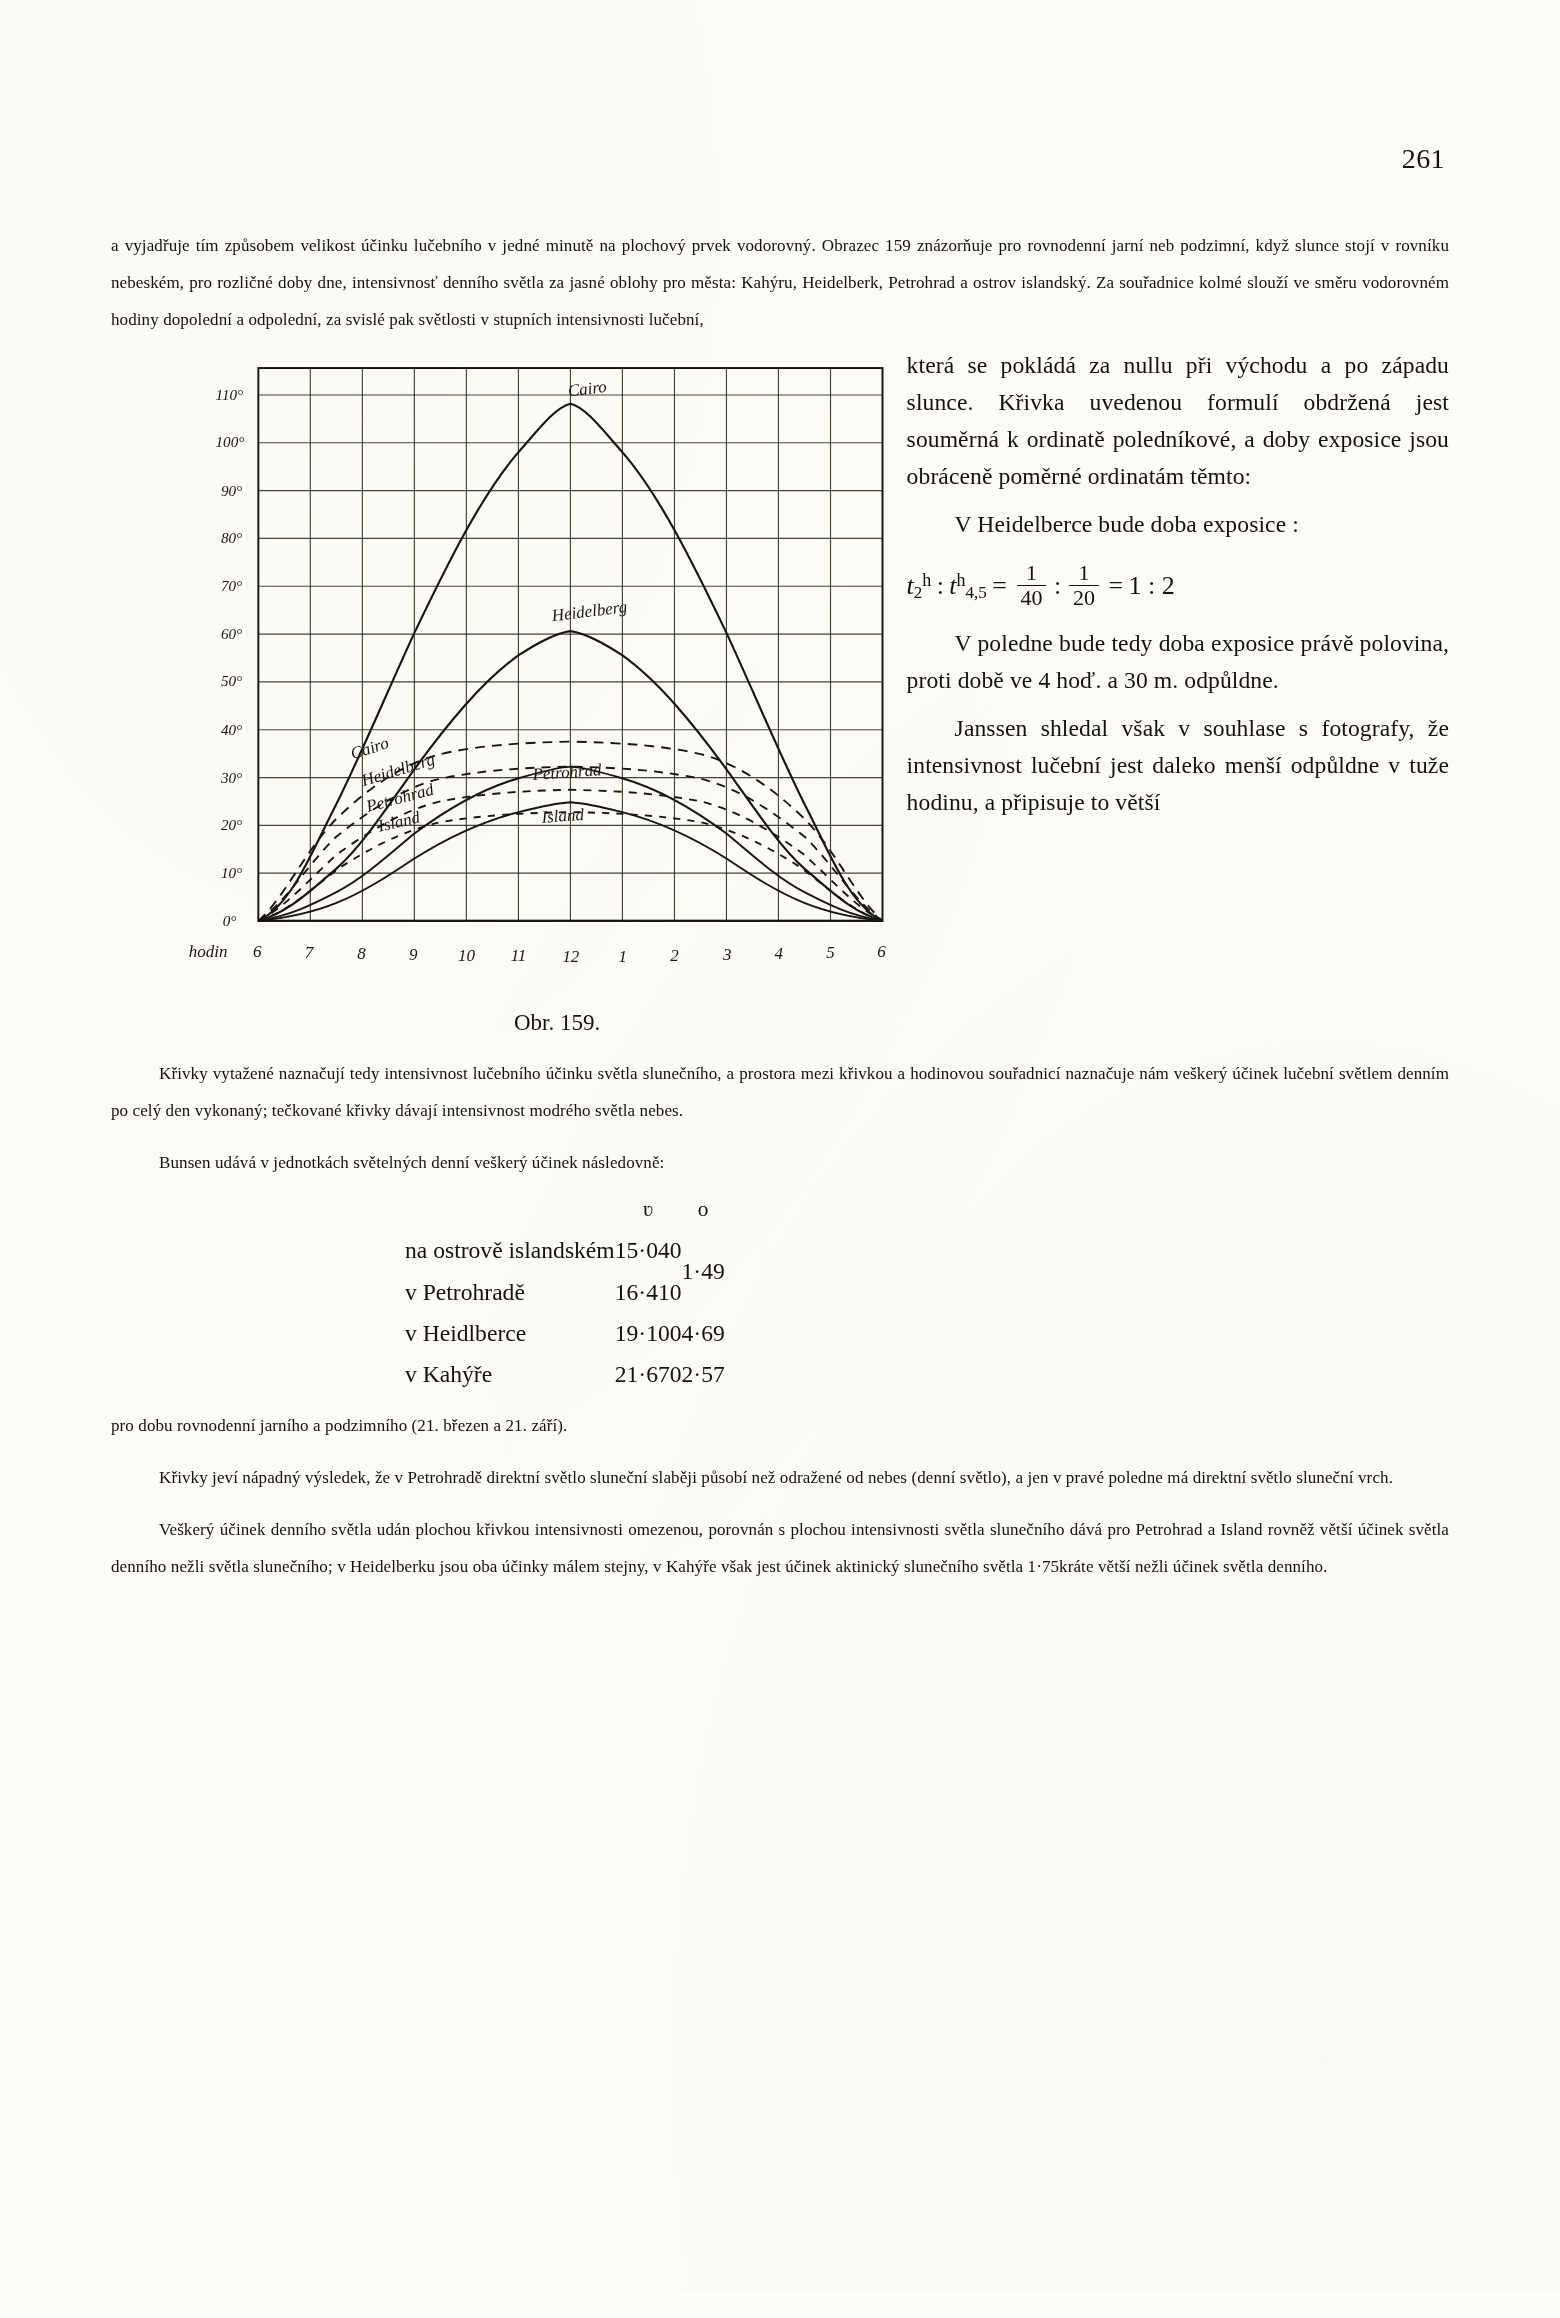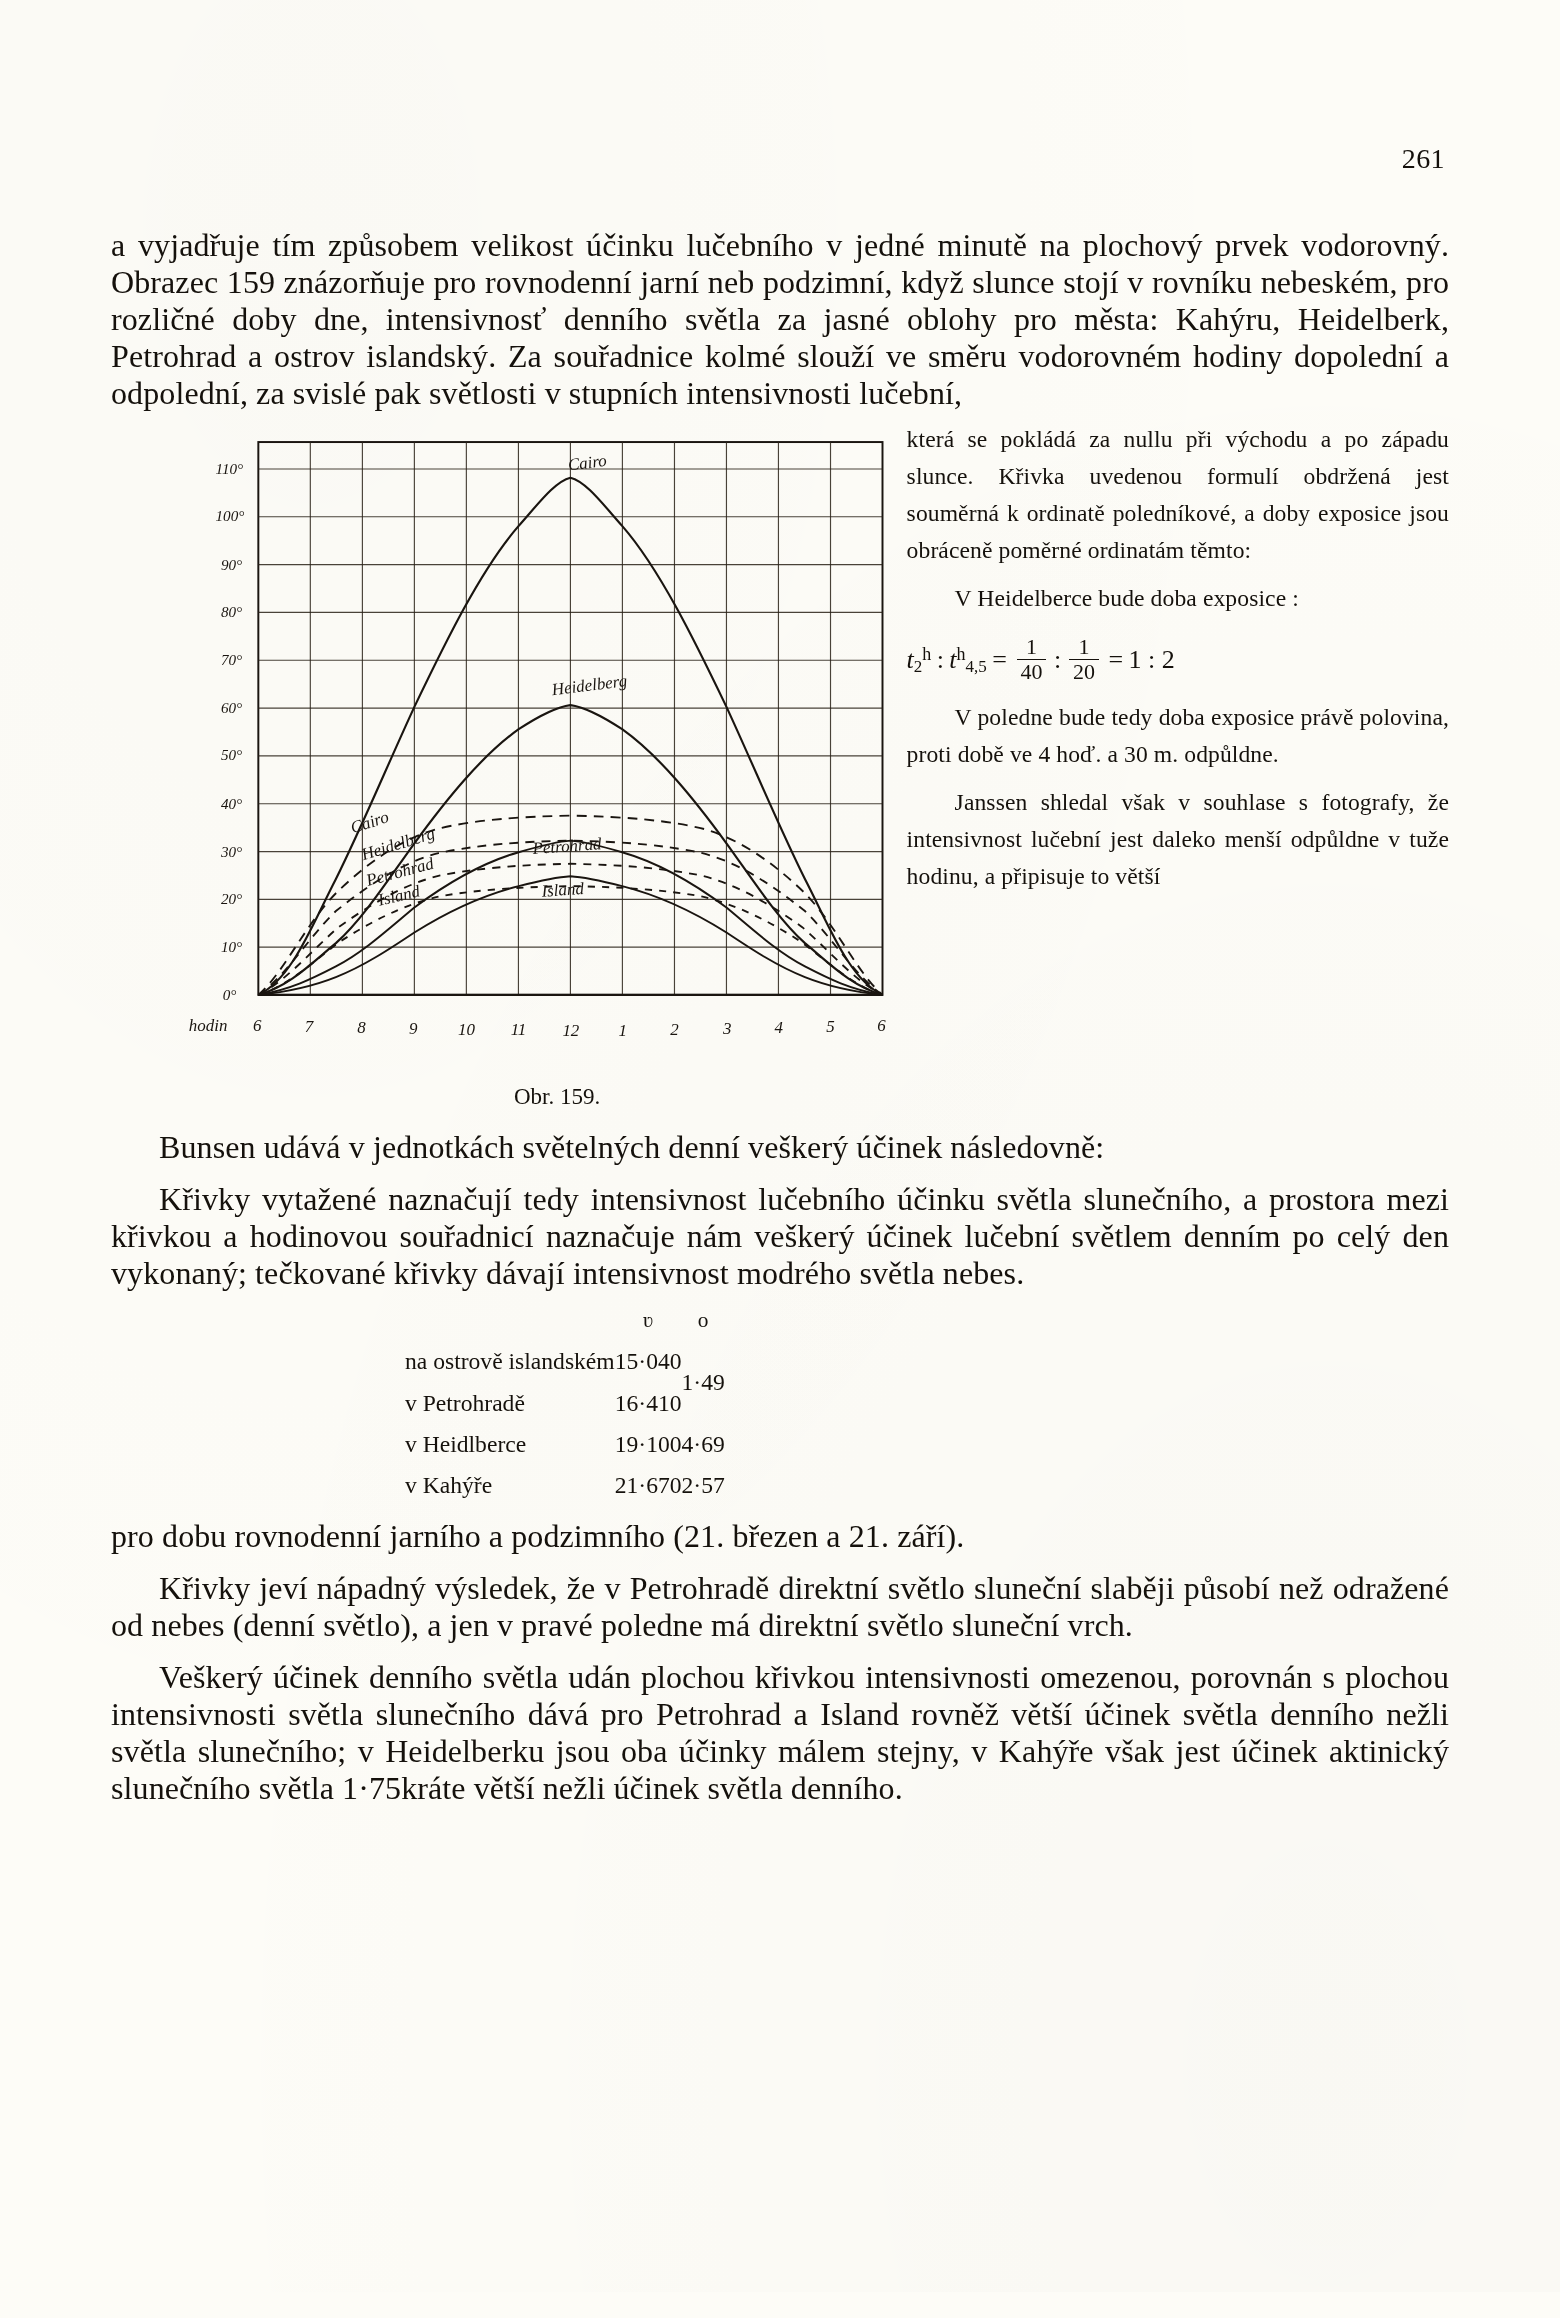--- a/index.html
+++ b/index.html
@@ -39,21 +39,21 @@
     letter-spacing: 0.4px;
   }
   .content {
     position: absolute;
     left: 111px;
     top: 227px;
     width: 1338px;
   }
   p {
     margin: 0 0 0 0;
-    font-size: 32px;
+    font-size: 17px;
     line-height: 37px;
     text-align: justify;
     text-justify: inter-word;
     letter-spacing: 0.1px;
   }
   .indent { text-indent: 48px; }
   .para-gap { margin-top: 15px; }
 
   
   .figure-block {
@@ -334,22 +334,22 @@
           </span>
           <span style="margin:0 5.4px">=</span>
           <span>1 : 2</span>
         </div>
 
         <p class="indent">V poledne bude tedy doba exposice právě polovina, proti době ve 4 hoď. a 30 m. odpůldne.</p>
         <p class="indent" style="margin-top:10.7px">Janssen shledal však v souhlase s fotografy, že intensivnost lučební jest daleko menší odpůldne v tuže hodinu, a připisuje to větší</p>
       </div>
     </div>
 
+    <p class="indent para-gap">Křivky vytažené naznačují tedy intensivnost lučebního účinku světla slunečního, a prostora mezi křivkou a hodinovou souřadnicí naznačuje nám veškerý účinek lučební světlem denním po celý den vykonaný; tečkované křivky dávají intensivnost modrého světla nebes.</p>
     <p class="indent para-gap">Bunsen udává v jednotkách světelných denní veškerý účinek následovně:</p>
-    <p class="indent para-gap">Křivky vytažené naznačují tedy intensivnost lučebního účinku světla slunečního, a prostora mezi křivkou a hodinovou souřadnicí naznačuje nám veškerý účinek lučební světlem denním po celý den vykonaný; tečkované křivky dávají intensivnost modrého světla nebes.</p>
 
     <div class="values-table">
       <table>
         <tbody>
             <tr>
           <td class="vt-label"></td>
           <td class="vt-head">ʋ</td>
           <td class="vt-head">o</td>
         </tr>
         <tr>

